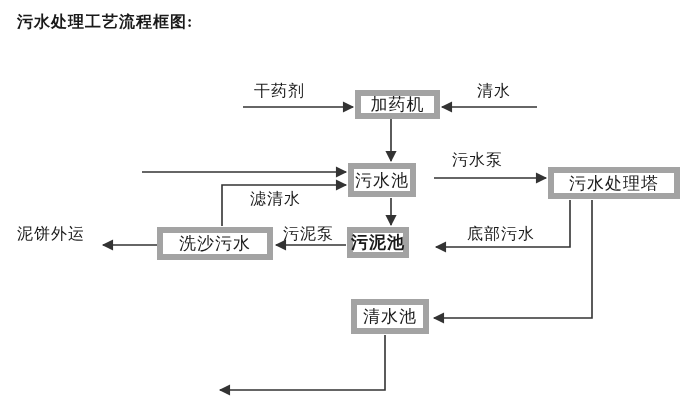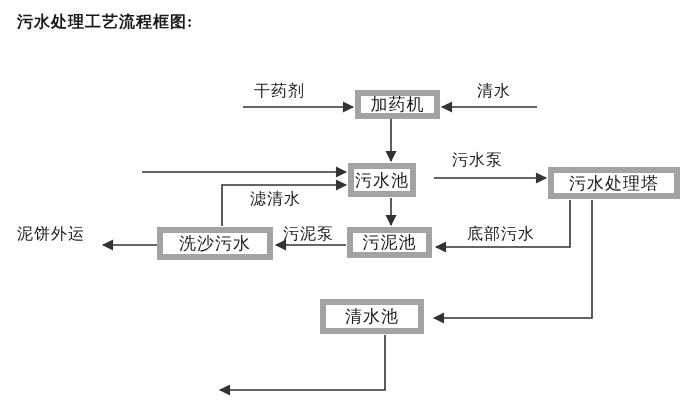--- a/index.html
+++ b/index.html
@@ -19,23 +19,23 @@
   .edge { stroke:var(--line); stroke-width:1.6; fill:none; }
   .node {
     position:absolute; box-sizing:border-box;
     border:6px solid #a3a3a3; background:#fff;
     display:flex; align-items:center; justify-content:center;
     font-size:17px; white-space:nowrap; letter-spacing:1px;
   }
   .node-dosing      { left:355px; top:90px;  width:85px;  height:29px; }
   .node-sewage      { left:348px; top:163px; width:68px;  height:34px; }
   .node-tower       { left:548px; top:167px; width:132px; height:32px; }
-  .node-sludge      { left:347px; top:227px; width:85px;  height:31px; }
+  .node-sludge      { left:347px; top:227px; width:62px;  height:31px;font-weight:bold; }
   .node-press       { left:157px; top:227px; width:116px; height:33px; }
-  .node-clear       { left:320px; top:299px; width:104px;  height:35px; }
+  .node-clear       { left:351px; top:299px; width:78px;  height:35px; }
   .lbl {
     position:absolute; font-size:16px; white-space:nowrap; letter-spacing:1px;
   }
   .lbl-dry     { left:254px; top:81px; }
   .lbl-clean   { left:477px; top:81px; }
   .lbl-sand    { left:172px; top:150px; }
   .lbl-spump   { left:452px; top:150px; }
   .lbl-filter  { left:250px; top:189px; }
   .lbl-mudout  { left:17px;  top:224px; }
   .lbl-slpump  { left:283px; top:224px; }

